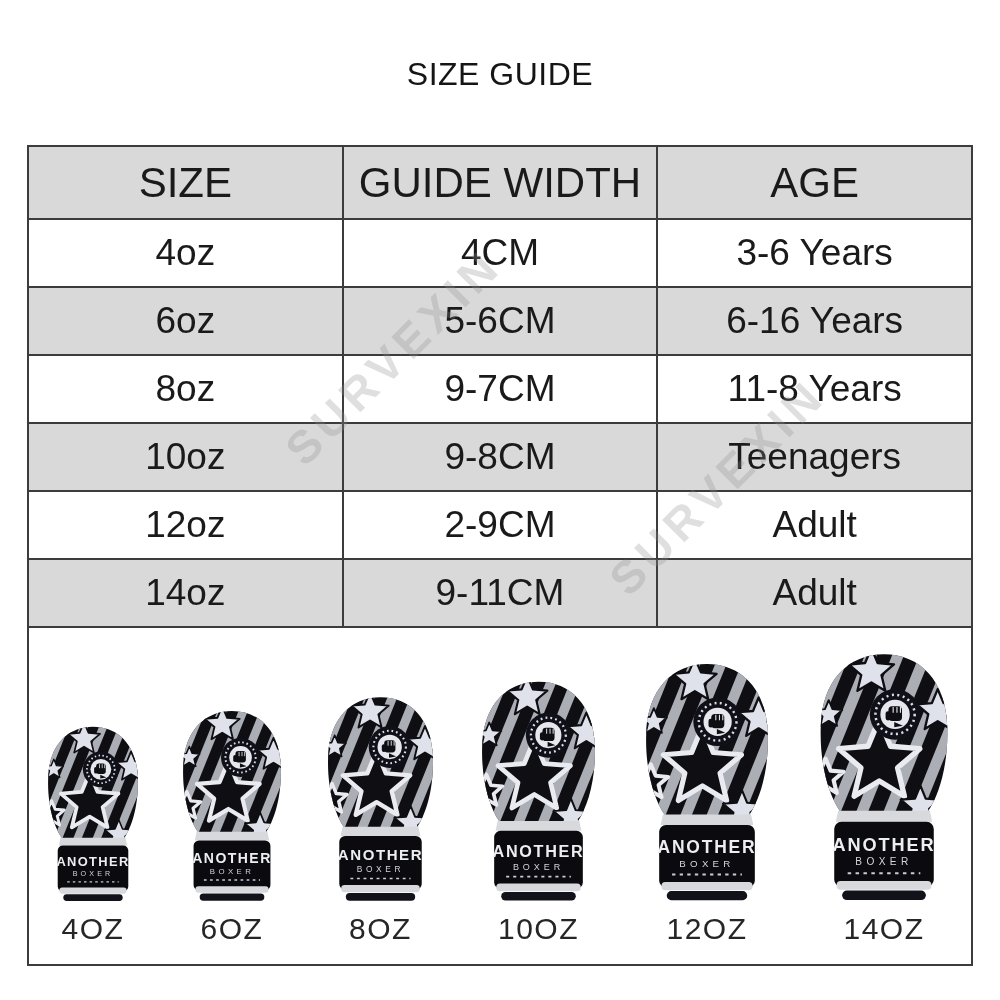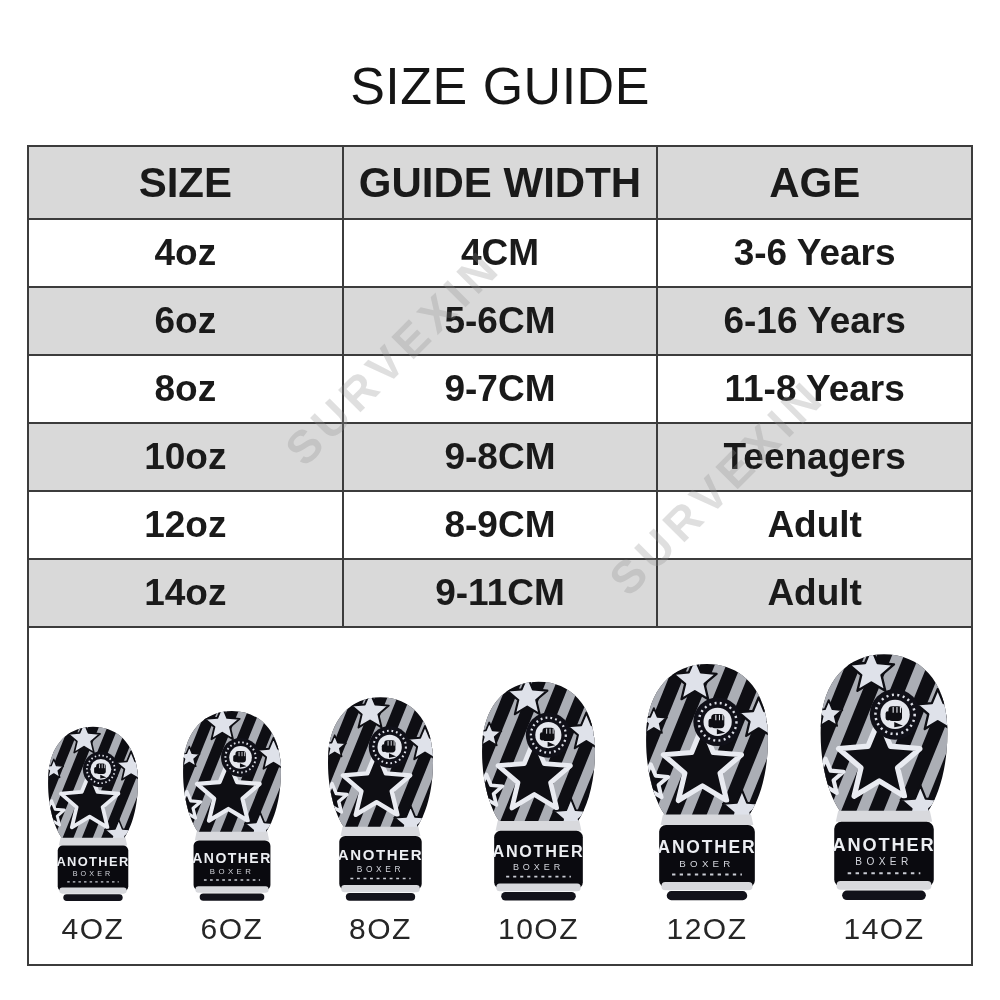--- a/index.html
+++ b/index.html
@@ -7,34 +7,34 @@
     width:1000px; height:1000px;
     background:#ffffff;
     font-family:"Liberation Sans", sans-serif;
     position:relative;
     overflow:hidden;
     color:#1a1a1a;
   }
   .page-title {
     position:absolute; top:56px; left:0; width:100%;
     margin:0; text-align:center;
-    font-size:52px; font-weight:500; letter-spacing:0.5px; color:#151515;
+    font-size:32px; font-weight:500; letter-spacing:0.5px; color:#151515;
   }
   .board {
     position:absolute; left:27px; top:145px; width:946px;
     background:#ffffff;
   }
   table.size-table {
     width:100%; border-collapse:collapse; table-layout:fixed;
   }
   .size-table th, .size-table td {
     border:2px solid #3c3c3c;
     text-align:center; vertical-align:middle;
     color:#1a1a1a;
-    font-weight:700;
+    font-weight:400;
   }
   .size-table th {
     height:69px; font-size:42px; background:#d9d9d9;
   }
   .size-table td {
     height:64px; font-size:37px; background:#ffffff;
   }
   .size-table tbody tr:nth-child(even) td { background:#d9d9d9; }
 
   .gloves {
@@ -146,21 +146,21 @@
         <td>9-7CM</td>
         <td>11-8 Years</td>
       </tr>
       <tr>
         <td>10oz</td>
         <td>9-8CM</td>
         <td>Teenagers</td>
       </tr>
       <tr>
         <td>12oz</td>
-        <td>8-9CM</td>
+        <td>2-9CM</td>
         <td>Adult</td>
       </tr>
       <tr>
         <td>14oz</td>
         <td>9-11CM</td>
         <td>Adult</td>
       </tr>
     </tbody>
   </table>
 

